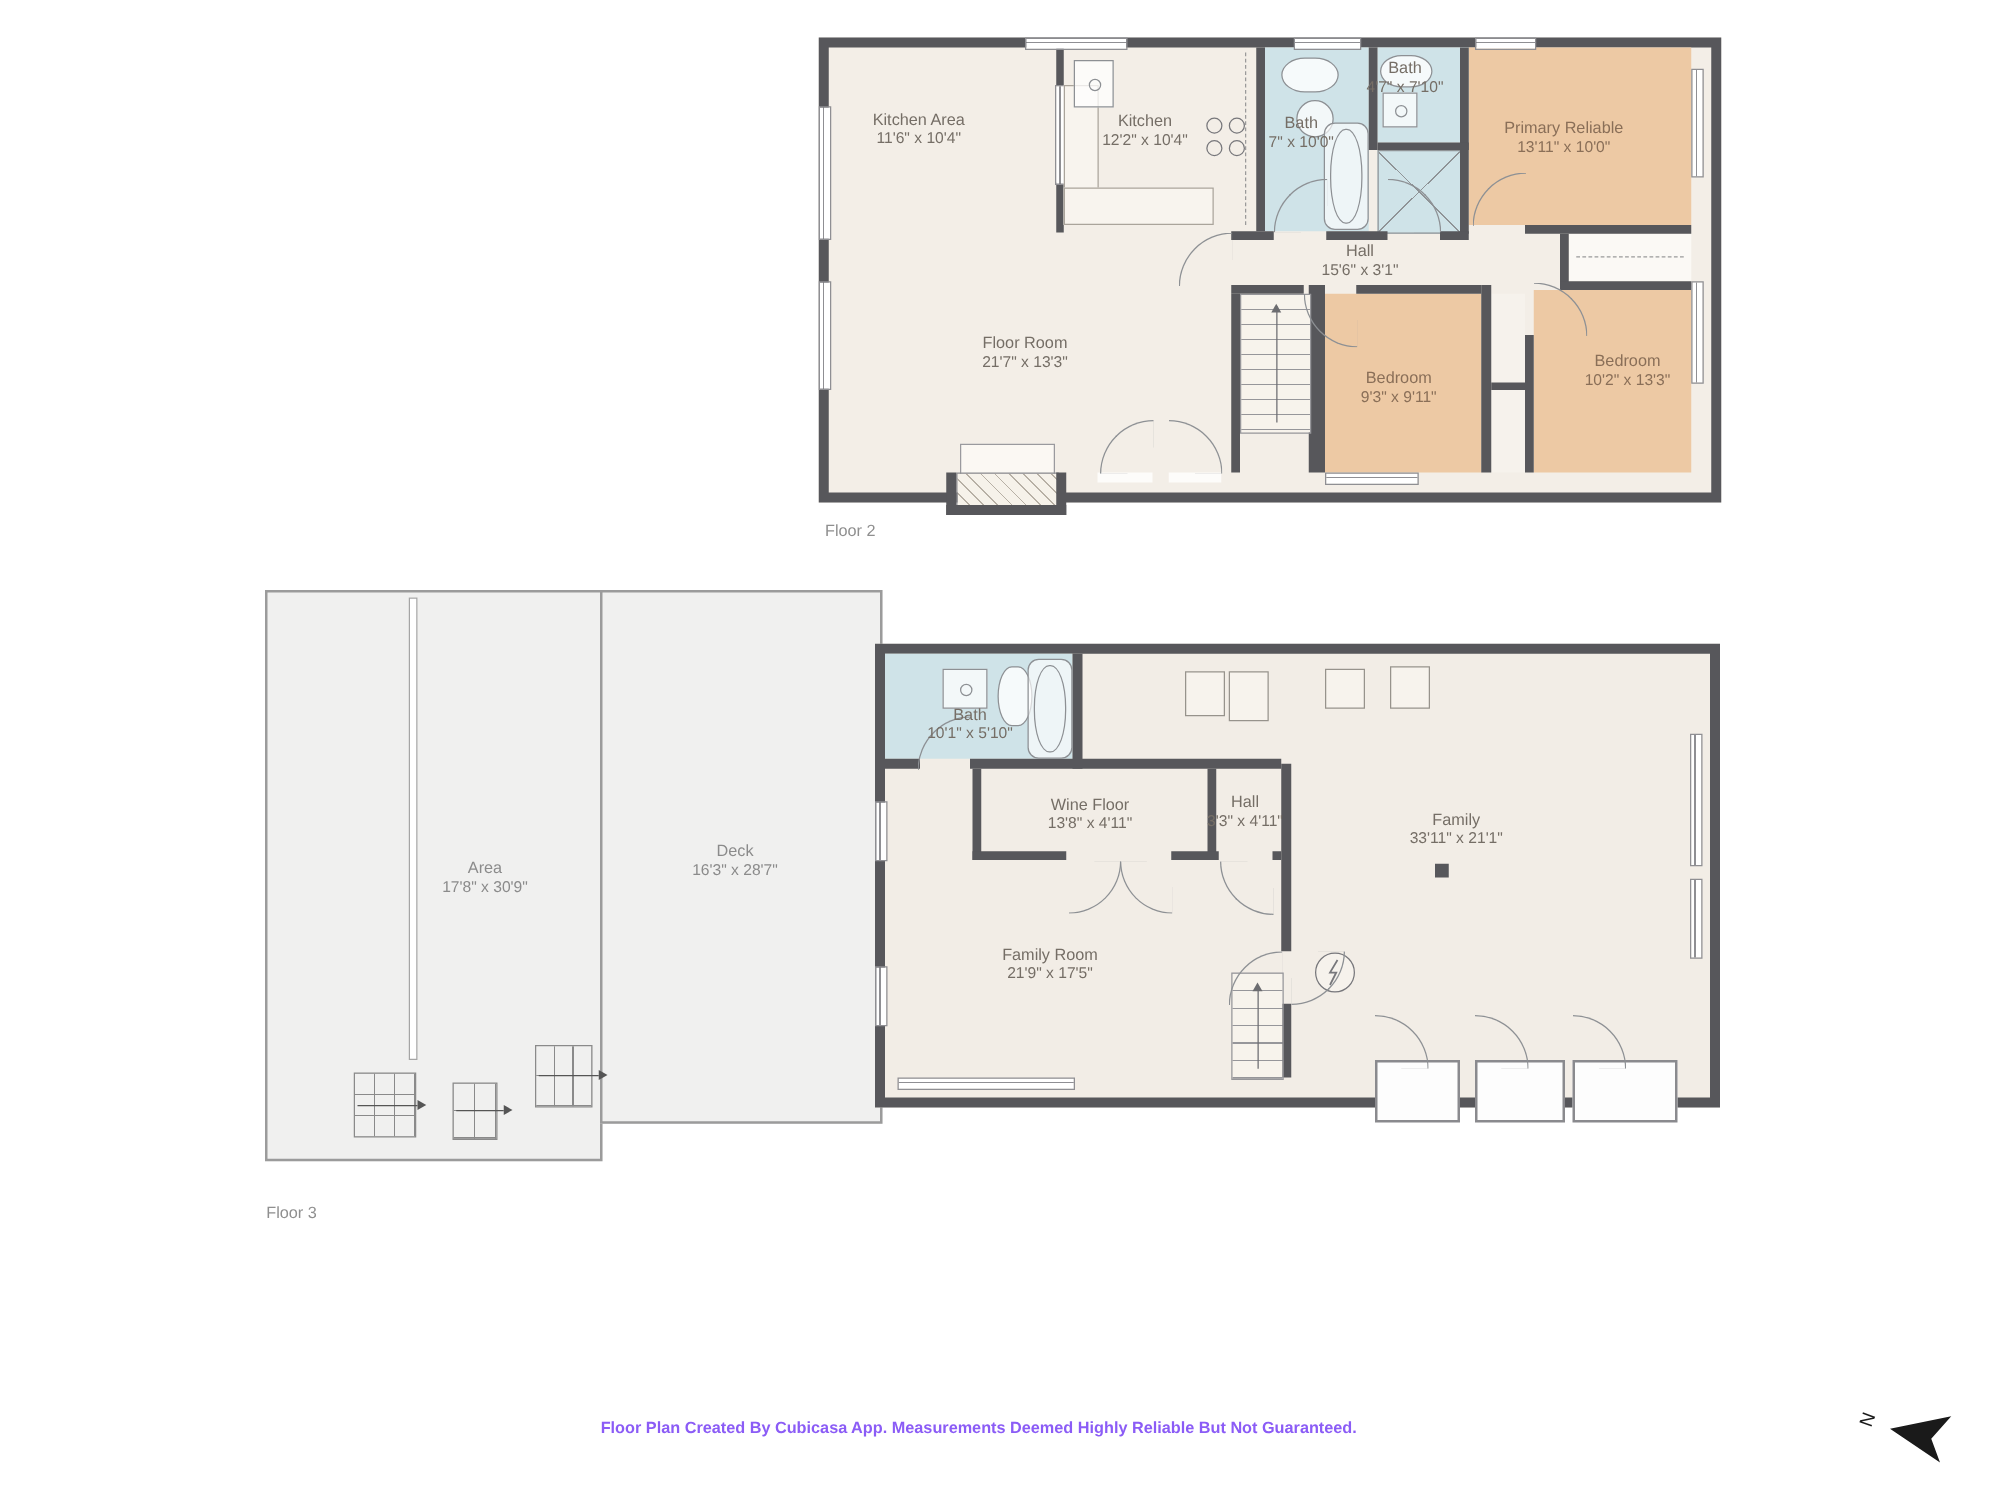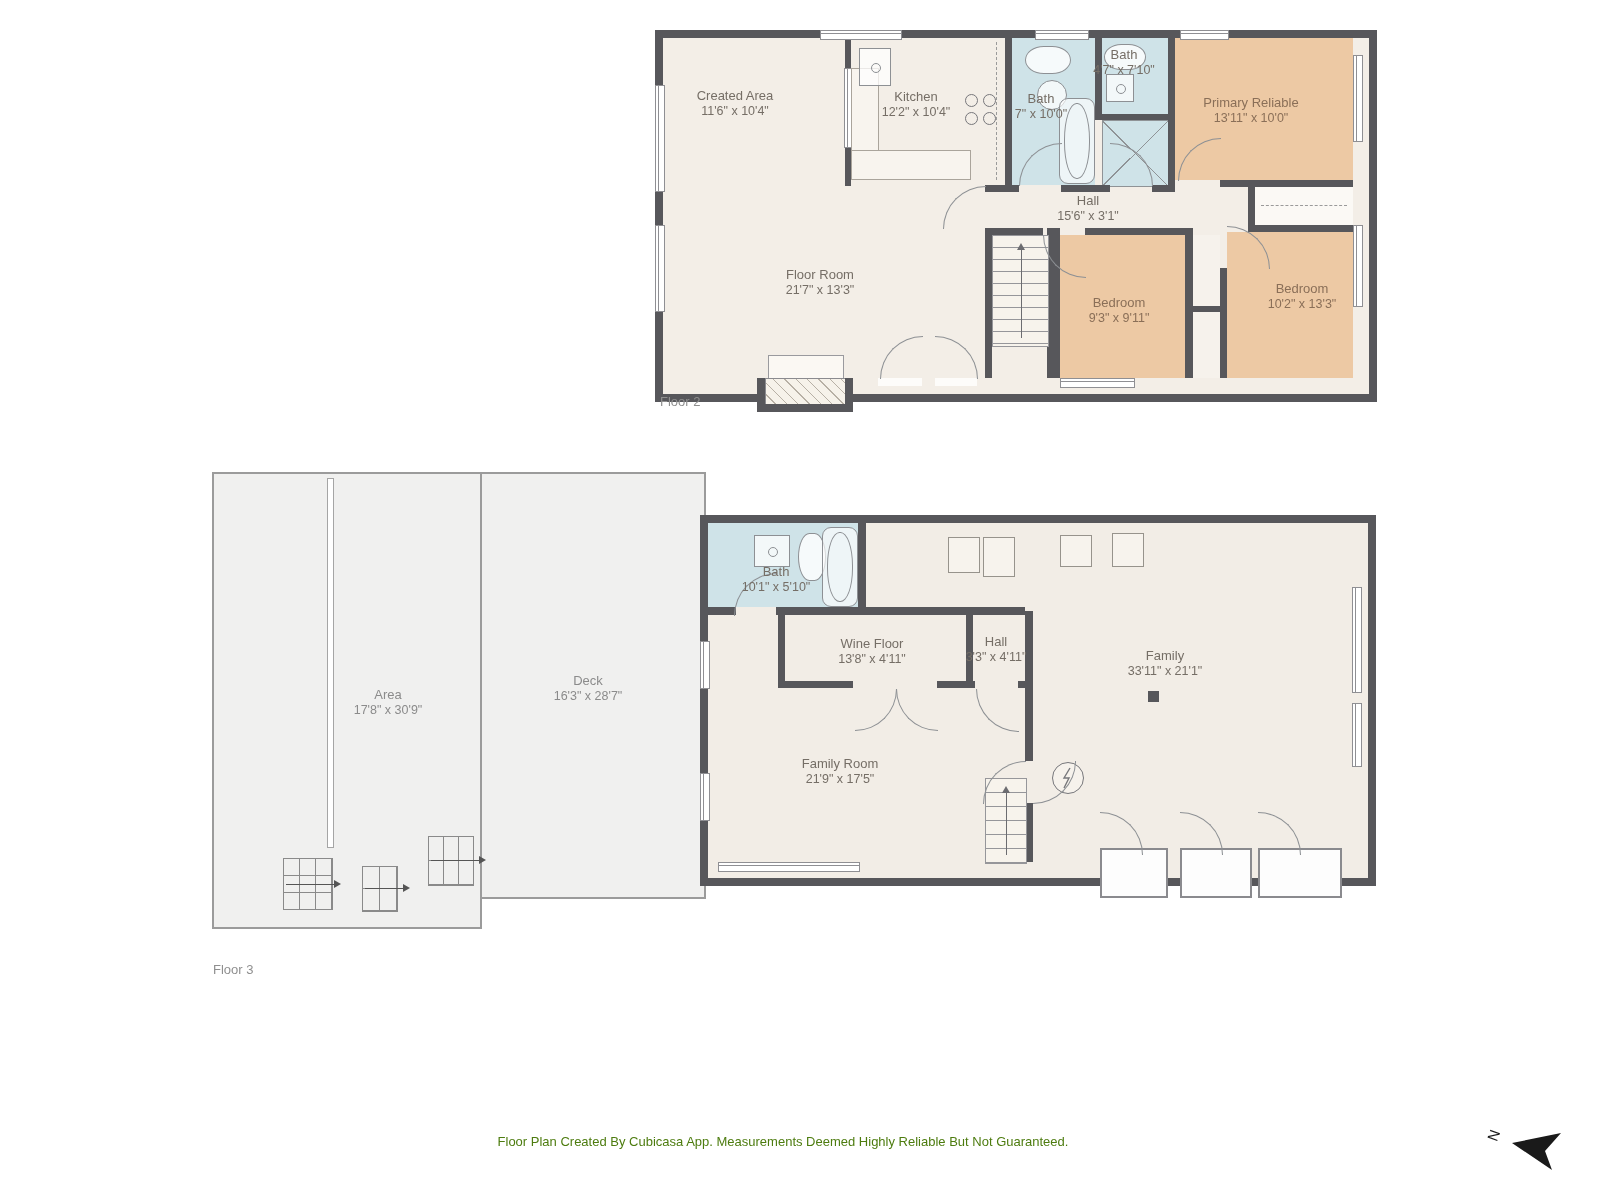--- a/index.html
+++ b/index.html
@@ -43,21 +43,21 @@
   .grid{position:absolute;border:1px solid #8a8a8a;}
   .garrow{position:absolute;height:1px;background:#555;}
   .garrow::after{content:"";position:absolute;right:-7px;top:-4px;border-top:4px solid transparent;border-bottom:4px solid transparent;border-left:7px solid #555;}
   .rl{position:absolute;transform:translate(-50%,-50%);text-align:center;white-space:nowrap;color:#756e66;font-size:13px;line-height:1.2;}
   .rl .d{font-size:12.5px;}
   .rl.tan{color:#8a6f58;}
   .rl.out{color:#8b8b8b;}
   .floor-tag{position:absolute;color:#8f8f8f;font-size:13px;}
   .sum{position:absolute;left:320px;top:1044px;width:926px;text-align:center;color:#111;font-size:15.5px;line-height:17.5px;}
   .sum .t{font-size:17px;font-weight:bold;}
-  .foot{position:absolute;left:320px;top:1134px;width:926px;text-align:center;color:#4d7c0f;font-size:13px;}
+  .foot{position:absolute;left:320px;top:1134px;width:926px;text-align:center;color:#8b5cf6;font-size:13px;font-weight:bold;}
 </style>
 </head>
 <body>
 
 <div id="canvas">
 
   <div class="outrect" style="left:212px;top:472px;width:266px;height:453px;"></div>
   <div class="outrect" style="left:480px;top:472px;width:222px;height:423px;"></div>
   <div class="fence" style="left:327px;top:478px;width:5px;height:368px;"></div>
 
@@ -152,21 +152,21 @@
     <div class="arc tl" style="left:356px;top:105px;width:42px;height:42px;"></div>
     <div class="arc tr" style="left:447px;top:105px;width:42px;height:42px;"></div>
     <div class="arc tl" style="left:515px;top:100px;width:42px;height:42px;"></div>
     <div class="arc bl" style="left:380px;top:197px;width:42px;height:42px;"></div>
     <div class="arc tr" style="left:564px;top:188px;width:42px;height:42px;"></div>
     <div class="arc tl" style="left:280px;top:148px;width:42px;height:42px;"></div>
     <div class="arc tl" style="left:217px;top:298px;width:42px;height:42px;"></div>
     <div class="arc tr" style="left:272px;top:298px;width:42px;height:42px;"></div>
 
     <div class="rl" style="left:72px;top:65px;">
-      <div>Created Area</div>
+      <div>Kitchen Area</div>
       <div class="d">11'6" x 10'4"</div>
     </div>
     <div class="rl" style="left:253px;top:66px;">
       <div>Kitchen</div>
       <div class="d">12'2" x 10'4"</div>
     </div>
     <div class="rl" style="left:378px;top:68px;">
       <div>Bath</div>
       <div class="d">7" x 10'0"</div>
     </div>
@@ -188,21 +188,21 @@
     </div>
     <div class="rl tan" style="left:456px;top:272px;">
       <div>Bedroom</div>
       <div class="d">9'3" x 9'11"</div>
     </div>
     <div class="rl tan" style="left:639px;top:258px;">
       <div>Bedroom</div>
       <div class="d">10'2" x 13'3"</div>
     </div>
   </div>
-  <div class="floor-tag" style="left:660px;top:394px;">Floor 2</div>
+  <div class="floor-tag" style="left:660px;top:417px;">Floor 2</div>
 
   <div class="plan" style="left:700px;top:515px;width:660px;height:355px;background:#f2ede6;">
 
     <div class="fill" style="left:0;top:0;width:150px;height:84px;background:#cfe3e8;"></div>
 
     <div class="wall" style="left:150px;top:0;width:8px;height:92px;"></div>
     <div class="wall" style="left:0;top:84px;width:28px;height:8px;"></div>
     <div class="wall" style="left:68px;top:84px;width:249px;height:8px;"></div>
     <div class="wall" style="left:70px;top:92px;width:7px;height:73px;"></div>
     <div class="wall" style="left:258px;top:92px;width:7px;height:73px;"></div>

